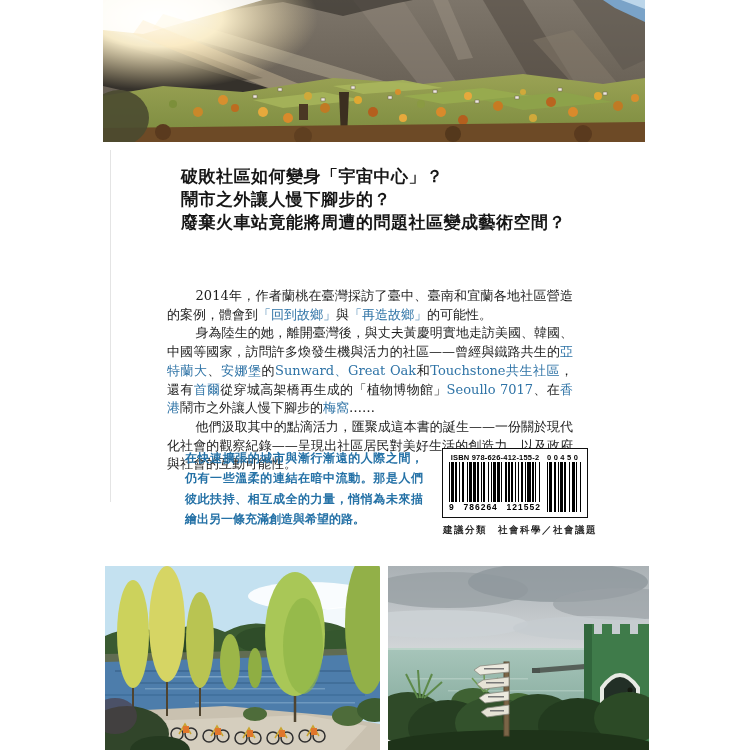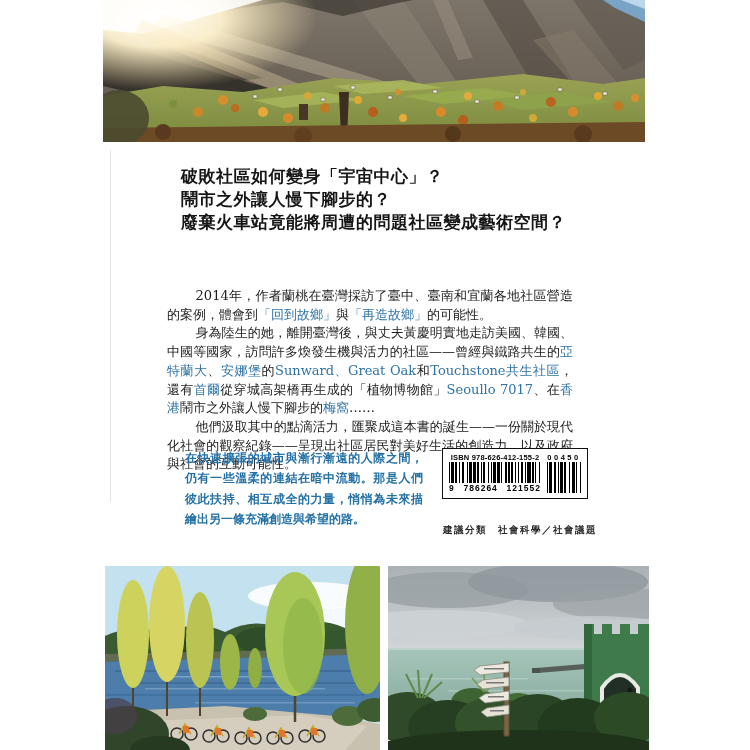--- a/index.html
+++ b/index.html
@@ -15,36 +15,36 @@
   .headline{position:absolute;left:181px;top:165px;font-size:17px;line-height:23px;
             font-weight:700;letter-spacing:.5px;white-space:nowrap;color:#161616;}
   .body-text{position:absolute;left:167px;top:247px;width:406px;font-size:13px;
              line-height:18.7px;text-align:justify;color:#1d1d1d;margin-top:40px;}
   .body-text p{margin:0;text-indent:2.2em;}
   .body-text .kw{color:#2e73a6;}
 
   .quote{position:absolute;left:185px;top:448px;width:238px;font-size:12px;
          line-height:20.4px;font-weight:700;color:#2471a6;text-align:justify;}
 
-  .barcode-box{position:absolute;left:442px;top:448px;width:146px;height:51px;
+  .barcode-box{position:absolute;left:442px;top:448px;width:146px;height:70px;
                box-sizing:border-box;border:1.5px solid #101010;background:#fff;
                display:flex;gap:6px;padding:4px 5px 5px 6px;
                font-family:"Liberation Sans","DejaVu Sans",sans-serif;}
   .bc-main{width:92px;display:flex;flex-direction:column;}
   .bc-isbn{font-size:7.5px;font-weight:700;letter-spacing:.2px;white-space:nowrap;
            text-align:center;color:#000;line-height:9px;}
   .bars{display:flex;flex:1;min-height:0;}
   .bars i{display:block;flex-basis:0;font-style:normal;}
   .bars .bar{background:#000;}
   .bars .sp{background:#fff;}
   .bc-digits{display:flex;justify-content:space-between;font-size:8.5px;font-weight:700;
              letter-spacing:1px;line-height:10px;color:#000;}
   .bc-addon{width:34px;display:flex;flex-direction:column;}
   .bc-addon-digits{font-size:7.5px;font-weight:700;letter-spacing:2.5px;line-height:9px;
-                   text-align:center;white-space:nowrap;color:#000;}
+                   text-align:left;white-space:nowrap;color:#000;}
   .category{position:absolute;left:443px;top:524px;font-size:9.5px;font-weight:700;
             letter-spacing:1.5px;color:#2a2a2a;
             font-family:"Liberation Sans","DejaVu Sans",sans-serif;}
 </style>
 </head>
 <body>
 
 <div class="page">
 
   <div class="photo" id="photo-top">

